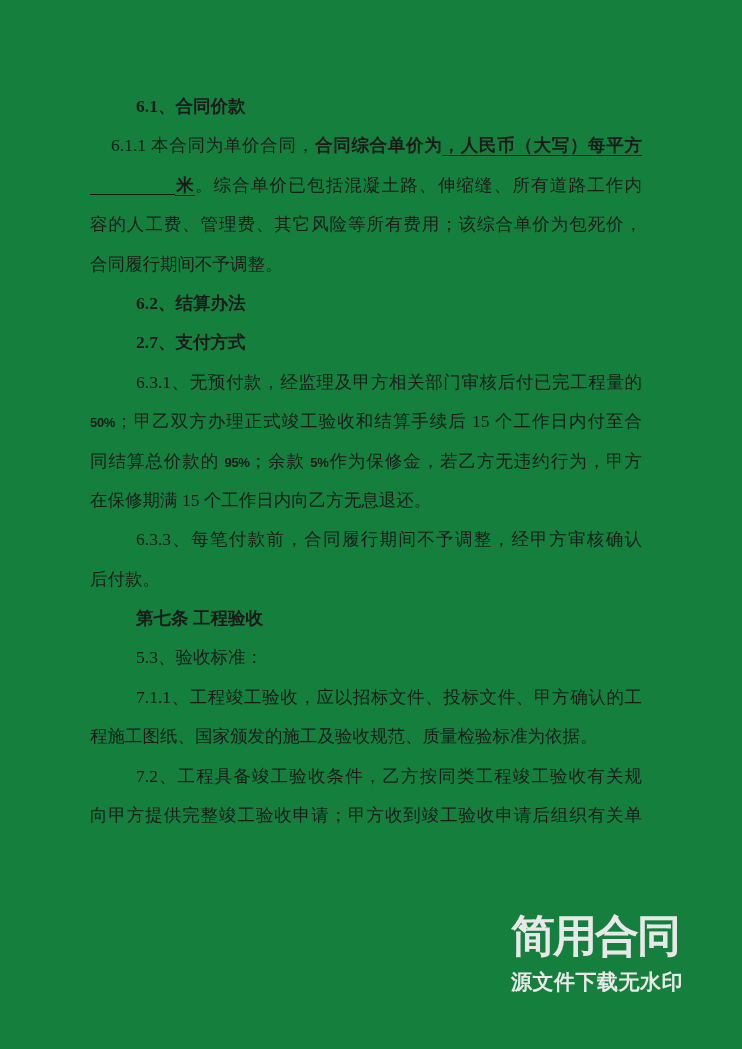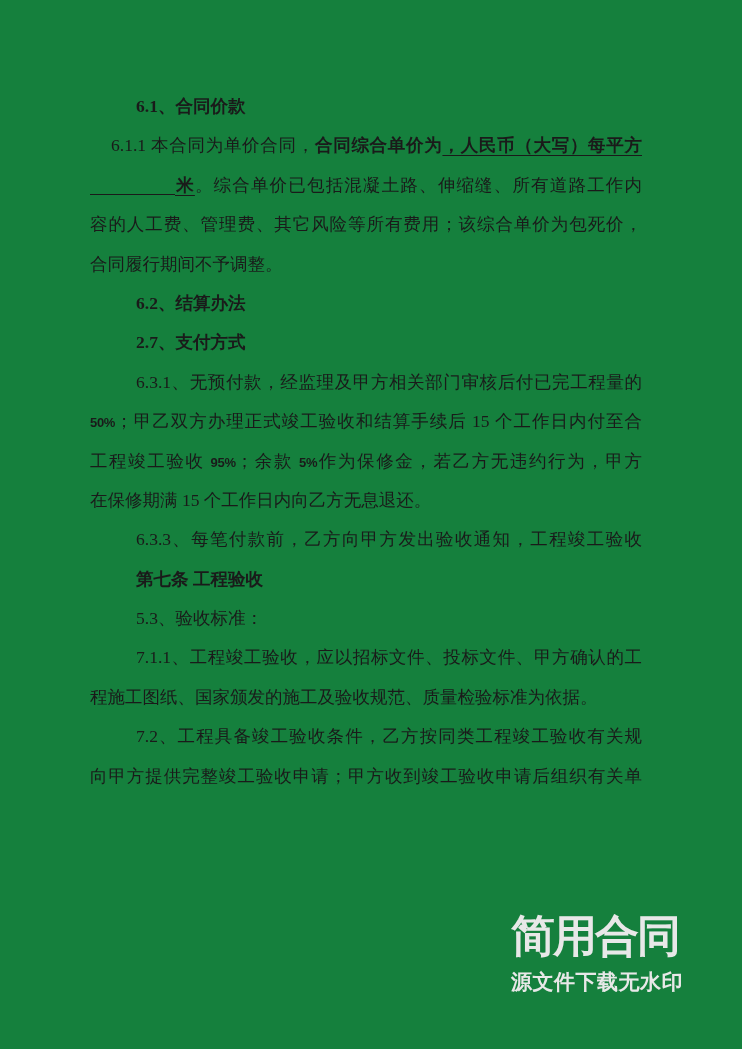--- a/index.html
+++ b/index.html
@@ -67,23 +67,24 @@
   <div class="doc">
       <div class="line heading" style="text-indent: 46px;"><span class="b">6.1、合同价款</span></div>
       <div class="line fill" style="text-indent: 21px;"><span class="">6.1.1 本合同为单价合同，</span><span class="b">合同综合单价为</span><span class="b u">，人民币（大写）每平方</span></div>
       <div class="line fill" style="text-indent: 0px;"><span class="blank" style="width: 85px;"></span><span class="b u">米</span><span class="">。综合单价已包括混凝土路、伸缩缝、所有道路工作内</span></div>
       <div class="line fill" style="text-indent: 0px;"><span class="">容的人工费、管理费、其它风险等所有费用；该综合单价为包死价，</span></div>
       <div class="line" style="text-indent: 0px;"><span class="">合同履行期间不予调整。</span></div>
       <div class="line heading" style="text-indent: 46px;"><span class="b">6.2、结算办法</span></div>
       <div class="line heading" style="text-indent: 46px;"><span class="b">2.7、支付方式</span></div>
       <div class="line fill" style="text-indent: 46px;"><span class="">6.3.1、无预付款，经监理及甲方相关部门审核后付已完工程量的</span></div>
       <div class="line fill" style="text-indent: 0px;"><span class="num">50%</span><span class="">；甲乙双方办理正式竣工验收和结算手续后 15 个工作日内付至合</span></div>
-      <div class="line fill" style="text-indent: 0px;"><span class="">工程竣工验收 </span><span class="num">95%</span><span class="">；余款 </span><span class="num">5%</span><span class="">作为保修金，若乙方无违约行为，甲方</span></div>
+      <div class="line fill" style="text-indent: 0px;"><span class="">同结算总价款的 </span><span class="num">95%</span><span class="">；余款 </span><span class="num">5%</span><span class="">作为保修金，若乙方无违约行为，甲方</span></div>
       <div class="line" style="text-indent: 0px;"><span class="">在保修期满 15 个工作日内向乙方无息退还。</span></div>
-      <div class="line fill" style="text-indent: 46px;"><span class="">6.3.3、每笔付款前，乙方向甲方发出验收通知，工程竣工验收</span></div>
+      <div class="line fill" style="text-indent: 46px;"><span class="">6.3.3、每笔付款前，合同履行期间不予调整，经甲方审核确认</span></div>
+      <div class="line" style="text-indent: 0px;"><span class="">后付款。</span></div>
       <div class="line heading" style="text-indent: 46px;"><span class="b">第七条 工程验收</span></div>
       <div class="line" style="text-indent: 46px;"><span class="">5.3、验收标准：</span></div>
       <div class="line fill" style="text-indent: 46px;"><span class="">7.1.1、工程竣工验收，应以招标文件、投标文件、甲方确认的工</span></div>
       <div class="line" style="text-indent: 0px;"><span class="">程施工图纸、国家颁发的施工及验收规范、质量检验标准为依据。</span></div>
       <div class="line fill" style="text-indent: 46px;"><span class="">7.2、工程具备竣工验收条件，乙方按同类工程竣工验收有关规定，</span></div>
       <div class="line fill" style="text-indent: 0px;"><span class="">向甲方提供完整竣工验收申请；甲方收到竣工验收申请后组织有关单</span></div>
     </div>
 
   <div class="watermark" style="color: rgb(232, 232, 232);">
     <div class="wm1">简用合同</div>

